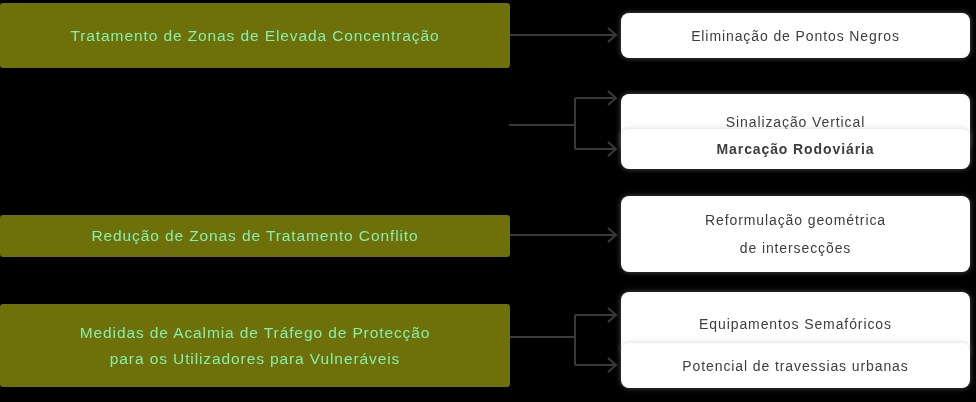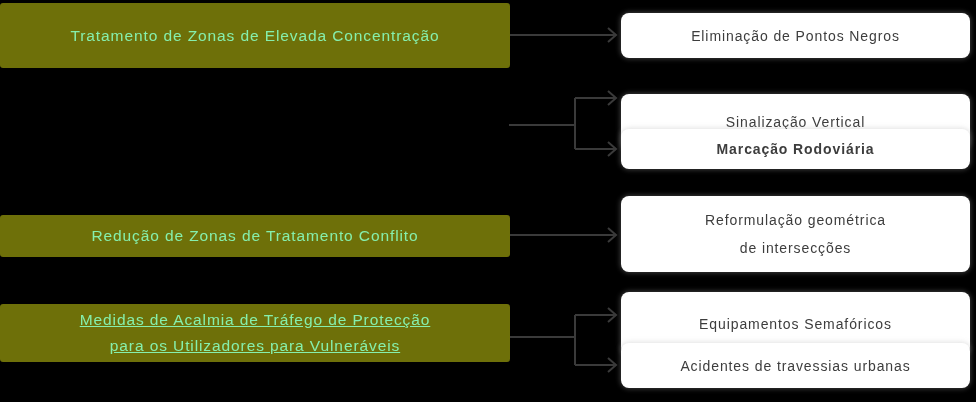--- a/index.html
+++ b/index.html
@@ -92,21 +92,21 @@
 
   <div class="lbox" style="top:3px;height:65px;">
     <span class="line">Tratamento de Zonas de Elevada Concentração</span>
   </div>
 
 
   <div class="lbox" style="top:215px;height:42px;">
     <span class="line">Redução de Zonas de Tratamento Conflito</span>
   </div>
 
-  <div class="lbox" style="top:304px;height:58px;text-decoration:underline;">
+  <div class="lbox" style="top:304px;height:83px;">
     <span class="line">Medidas de Acalmia de Tráfego de Protecção</span>
     <span class="line">para os Utilizadores para Vulneráveis</span>
   </div>
 
   <div class="rbox" style="top:13px;height:45px;">
     <span class="line">Eliminação de Pontos Negros</span>
   </div>
 
   <div class="rbox" style="top:94px;height:56px;">
     <span class="line">Sinalização Vertical</span>
@@ -119,16 +119,16 @@
   <div class="rbox" style="top:196px;height:76px;">
     <span class="line">Reformulação geométrica</span>
     <span class="line">de intersecções</span>
   </div>
 
   <div class="rbox" style="top:292px;height:63px;">
     <span class="line">Equipamentos Semafóricos</span>
   </div>
 
   <div class="rbox" style="top:343px;height:45px;">
-    <span class="line">Acidentes de travessias urbanas</span>
+    <span class="line">Potencial de travessias urbanas</span>
   </div>
 
 </div>
 
 </body></html>

